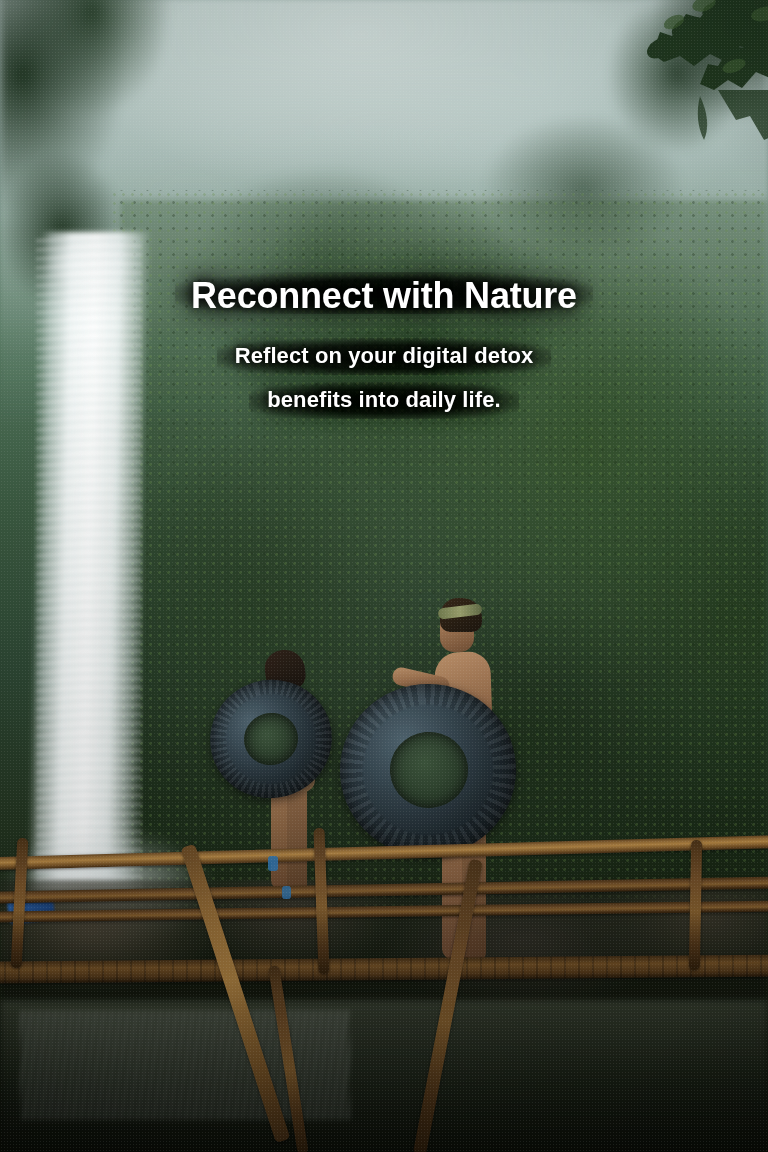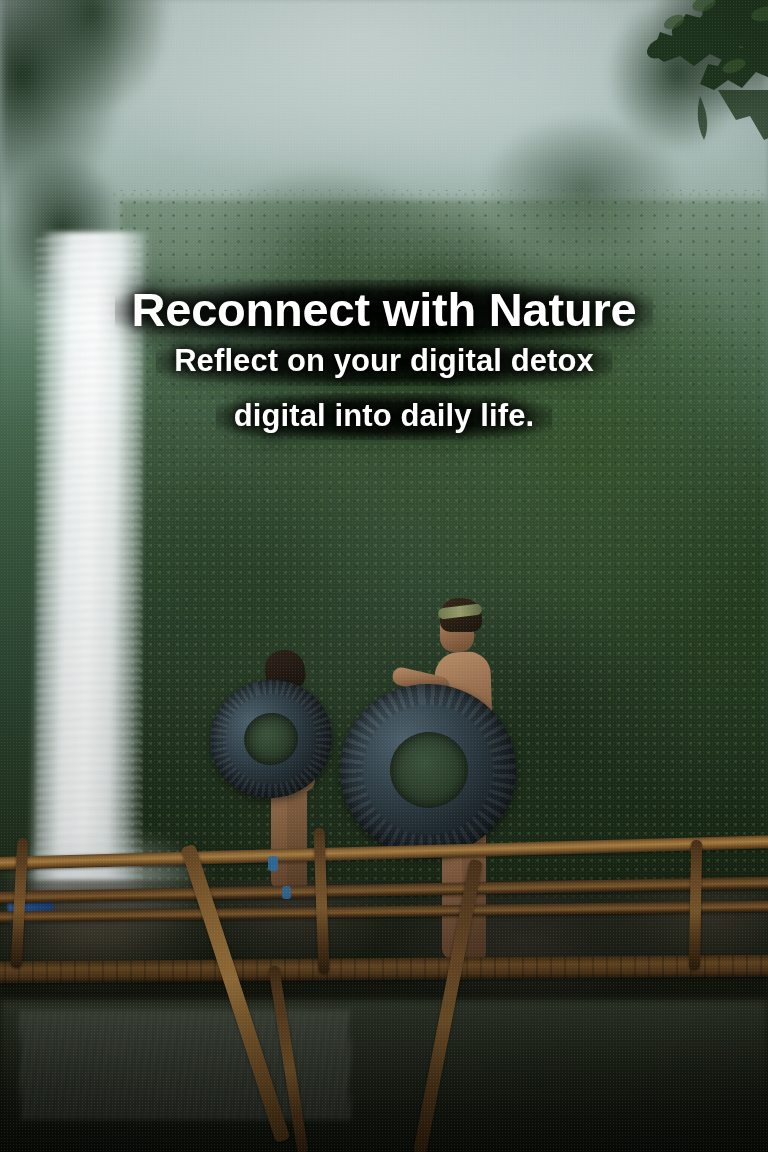--- a/index.html
+++ b/index.html
@@ -274,48 +274,48 @@
   .headline-block {
     position: absolute;
     top: 272px;
     left: 0;
     width: 768px;
     text-align: center;
   }
 
   .headline {
     display: inline-block;
-    margin: 8px;
-    font-size: 47px;
+    margin: 0;
+    font-size: 36px;
     font-weight: bold;
     line-height: 1.0;
     letter-spacing: -0.2px;
     color: #ffffff;
-    padding: 6px 16px 8px;
+    padding: 6px 16px 0;
     text-shadow:
       0 0 10px rgba(0,0,0,0.95),
       0 0 20px rgba(0,0,0,0.9),
       0 0 30px rgba(0,0,0,0.8),
       0 0 42px rgba(0,0,0,0.6);
     background: radial-gradient(ellipse 56% 60% at 50% 52%, rgba(0,0,0,0.88) 0%, rgba(0,0,0,0.72) 55%, rgba(0,0,0,0) 100%);
   }
 
   .subline-wrap {
     position: absolute;
     top: 338px;
     left: 0;
     width: 768px;
     text-align: center;
   }
   .subline {
     display: block;
     margin: 0 auto 7px;
     width: max-content;
     max-width: 560px;
-    font-size: 31px;
+    font-size: 22px;
     font-weight: bold;
     line-height: 1.18;
     letter-spacing: 0.1px;
     color: #ffffff;
     padding: 5px 18px 6px;
     text-shadow:
       0 0 9px rgba(0,0,0,0.95),
       0 0 18px rgba(0,0,0,0.88),
       0 0 28px rgba(0,0,0,0.72);
     background: radial-gradient(ellipse 58% 58% at 50% 52%, rgba(0,0,0,0.86) 0%, rgba(0,0,0,0.68) 55%, rgba(0,0,0,0) 100%);
@@ -464,18 +464,18 @@
   </div>
 
   <div class="overlay">
 
     <div class="headline-block">
       <h1 class="headline">Reconnect with Nature</h1>
     </div>
 
     <div class="subline-wrap">
       <span class="subline">Reflect on your digital detox</span>
-      <span class="subline">digital into daily life.</span>
+      <span class="subline">benefits into daily life.</span>
     </div>
 
   </div>
 
 </div>
 
 </body></html>

